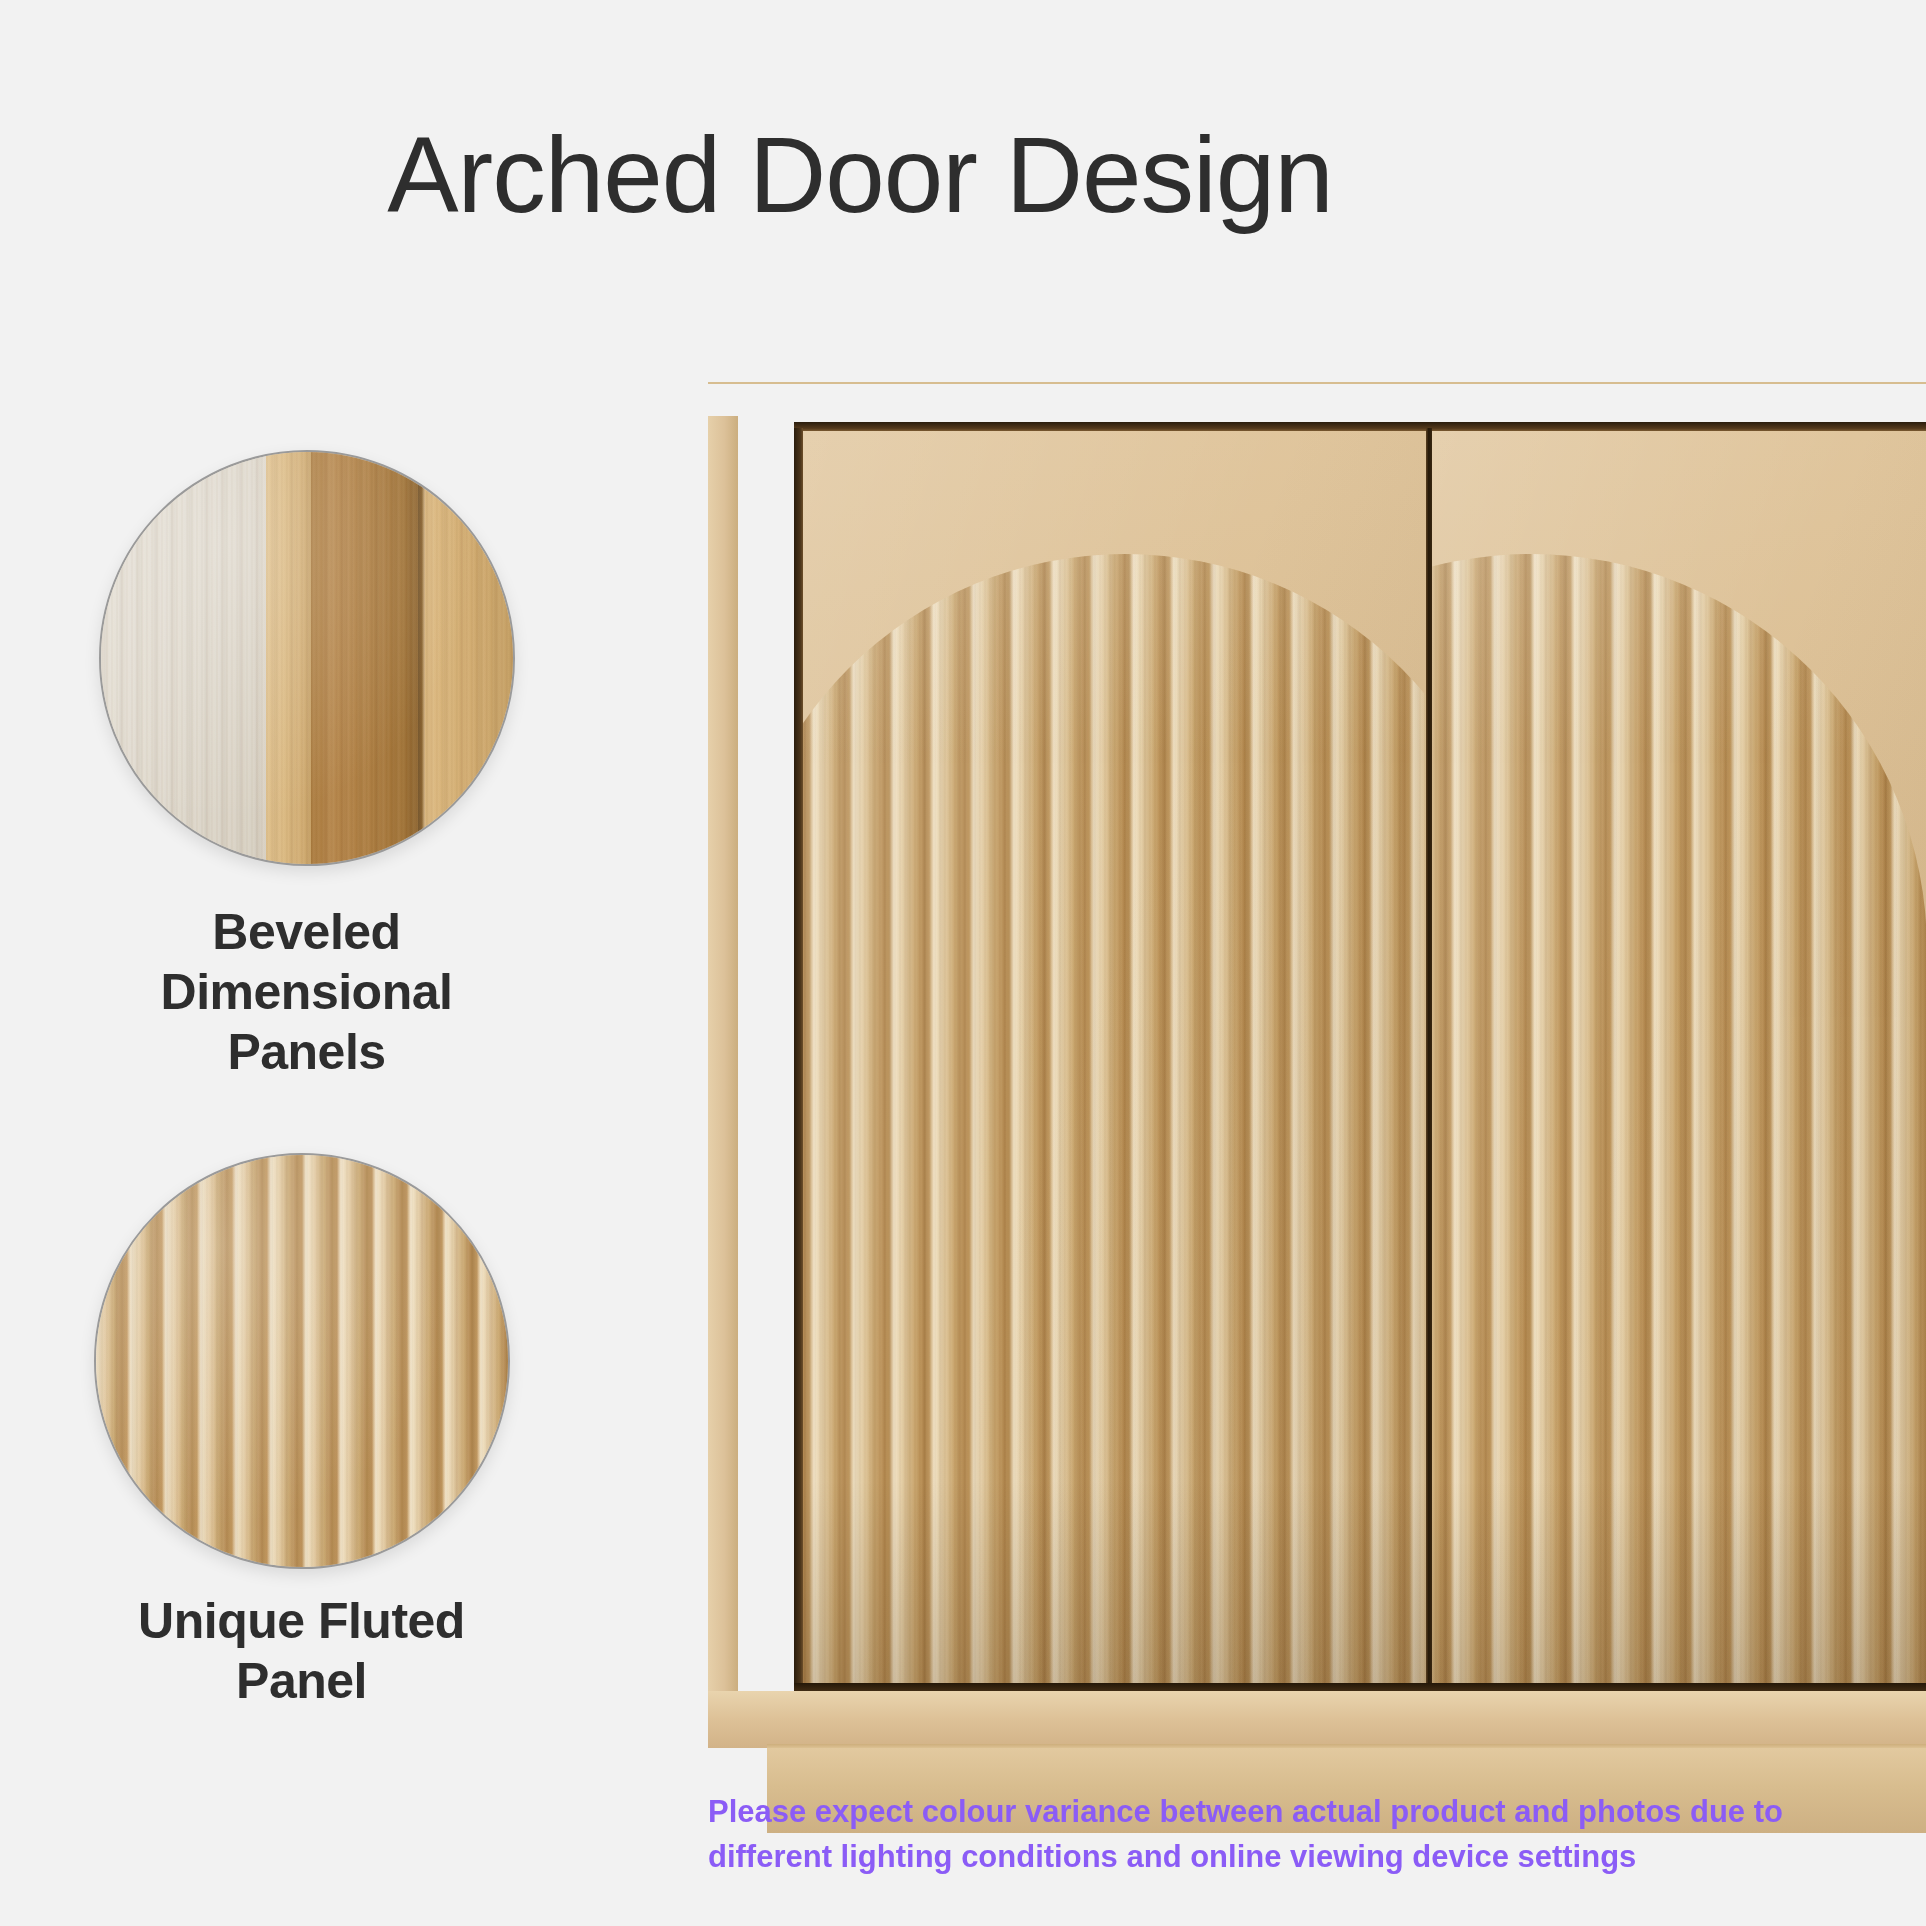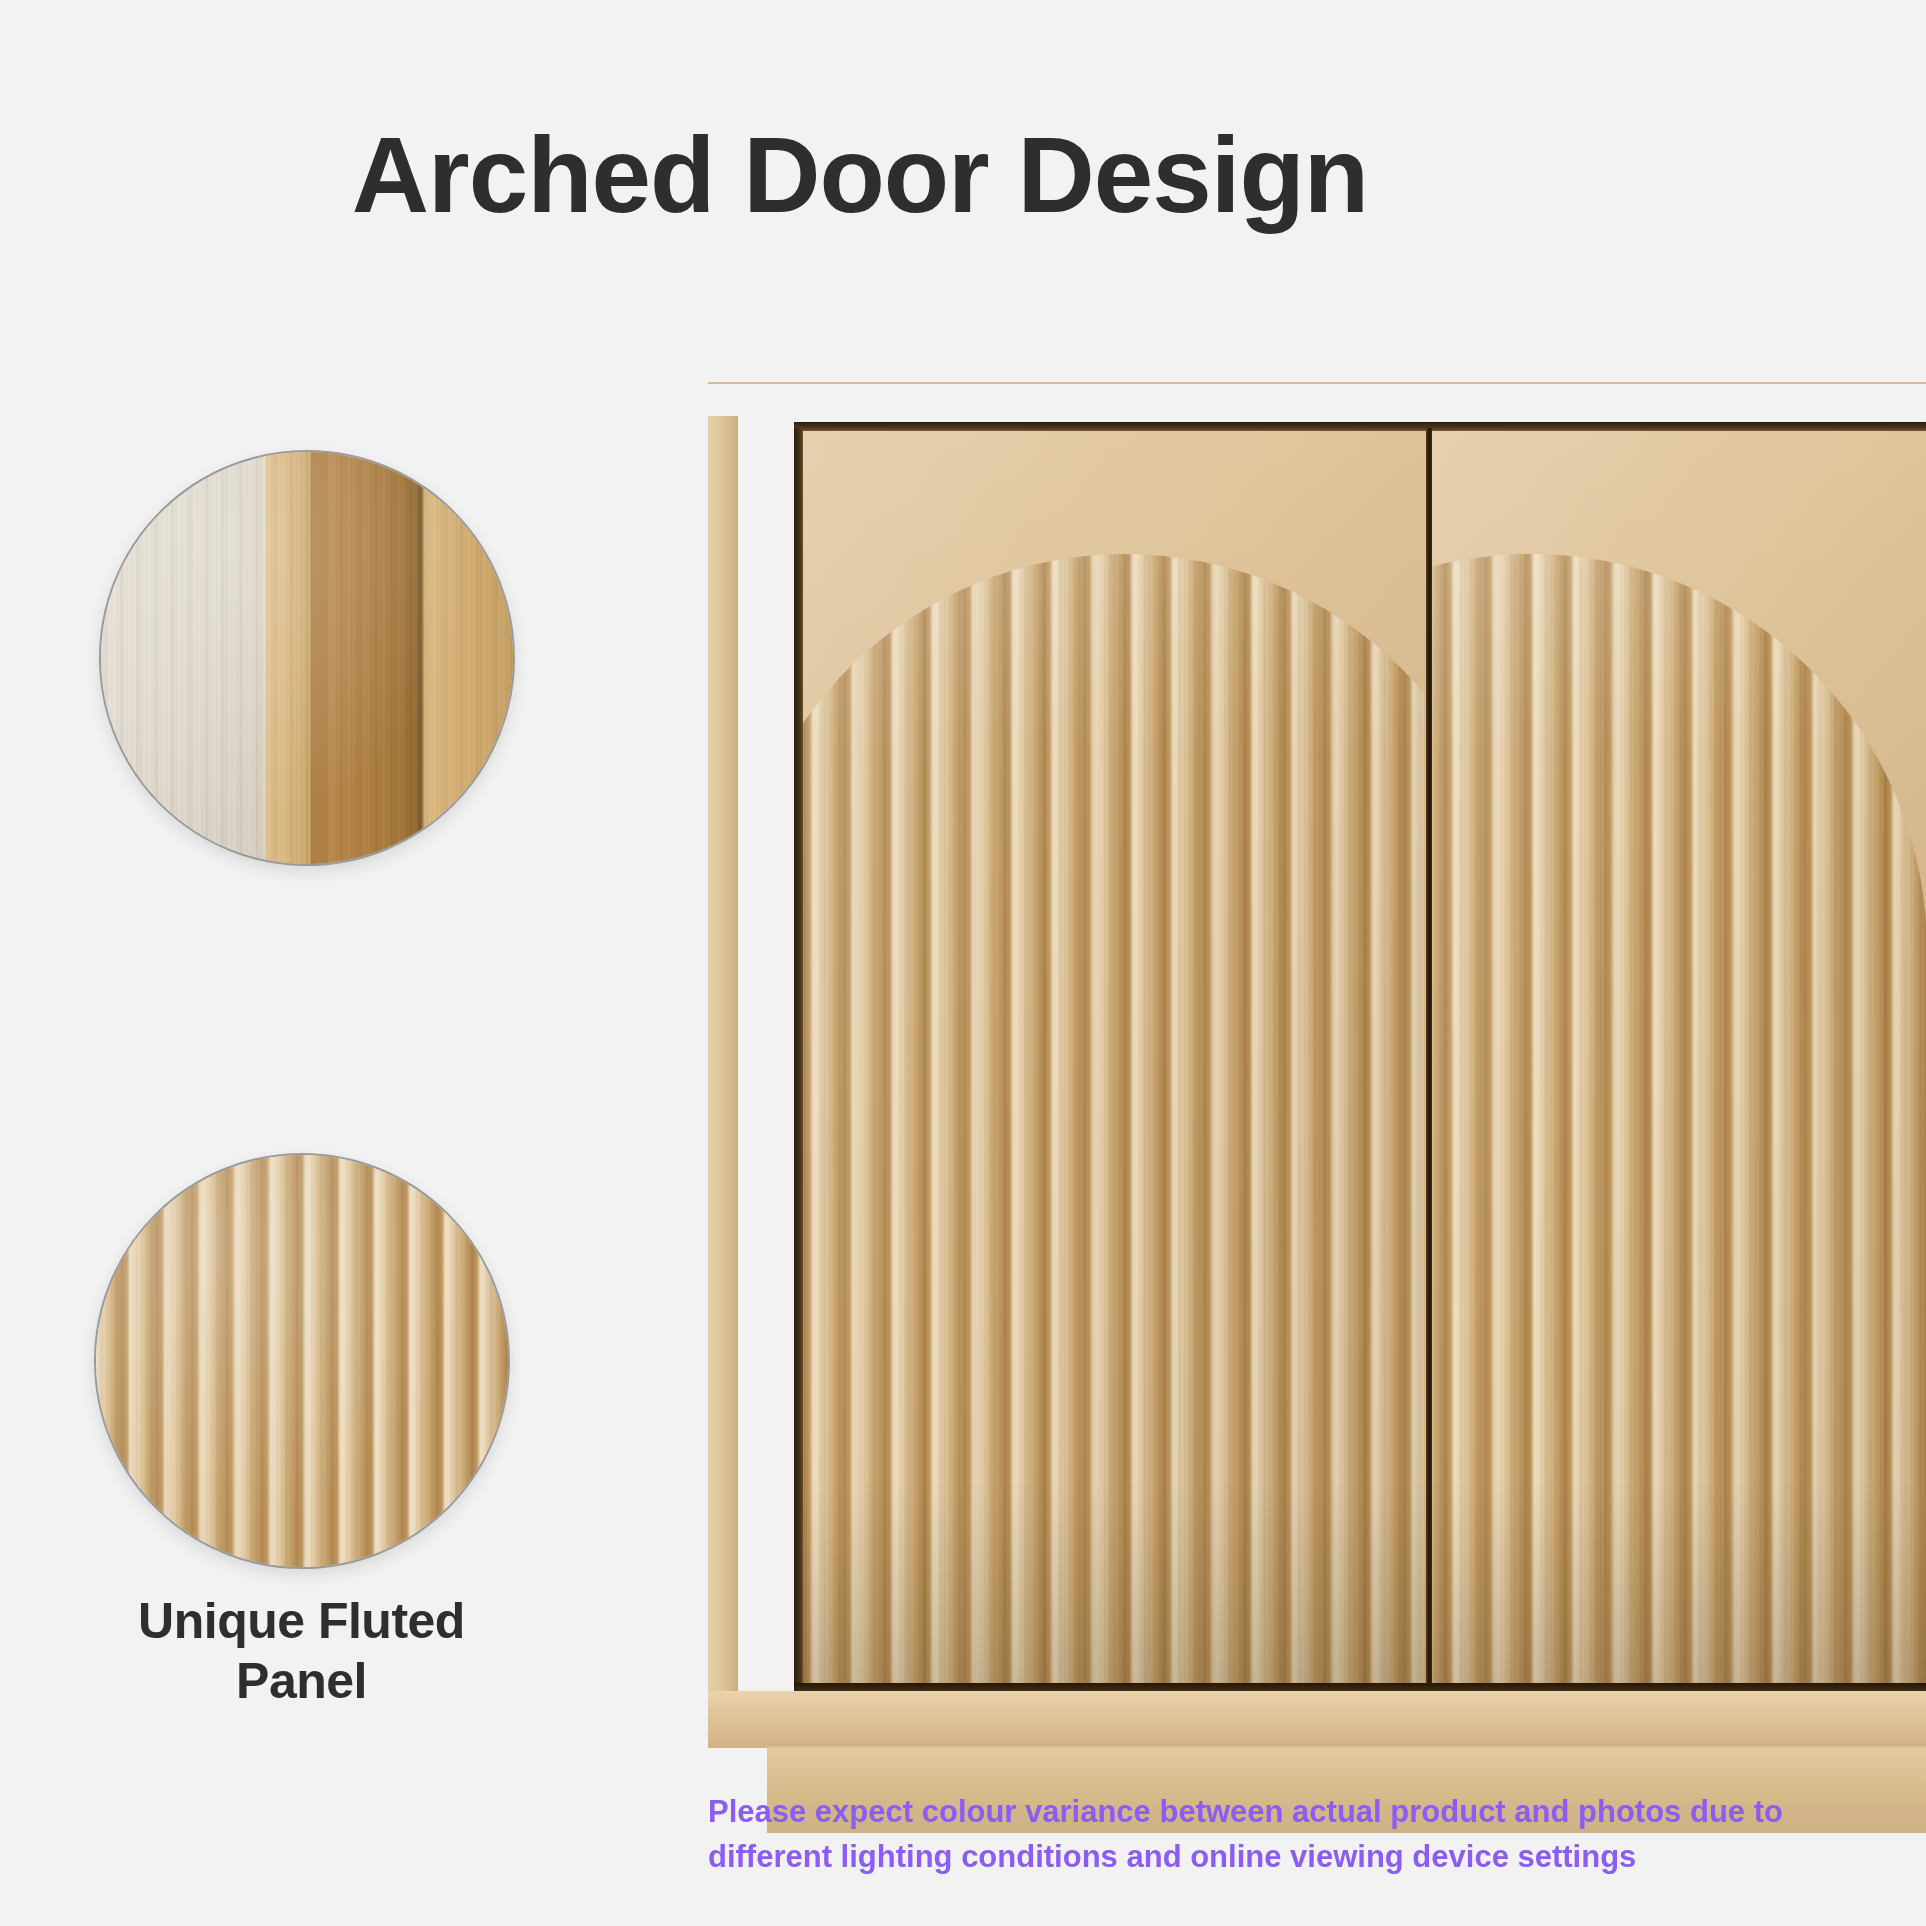--- a/index.html
+++ b/index.html
@@ -12,21 +12,21 @@
     overflow:hidden;
   }
 
   
   #page-title{
     position:absolute;
     left:0; top:119px;
     width:1720px;
     text-align:center;
     font-size:107px;
-    font-weight:700;
+    font-weight:400;
     letter-spacing:-1px;
     color:#2e2e2e;
     line-height:1.05;
   }
 
   
   .callout{ position:absolute; }
   #callout-beveled{ left:99px; top:450px; width:416px; }
   #callout-fluted { left:94px;  top:1153px; width:416px; }
 
@@ -244,20 +244,24 @@
       <div class="bev-wall"></div>
       <div class="bev-strip-a"></div>
       <div class="bev-strip-b"></div>
       <div class="bev-seam"></div>
       <div class="bev-strip-c"></div>
       <div class="woodgrain"></div>
       <div class="sheen"></div>
     </div>
   </div>
 
+  <div class="callout-label">
+    <span>Beveled Dimensional</span>
+    <span>Panels</span>
+  </div>
 </div>
 
 <div class="callout" id="callout-fluted">
 
   <div class="circle">
     <div class="inner">
       <div class="fluted fine"></div>
       <div class="woodgrain"></div>
       <div class="sheen"></div>
     </div>

